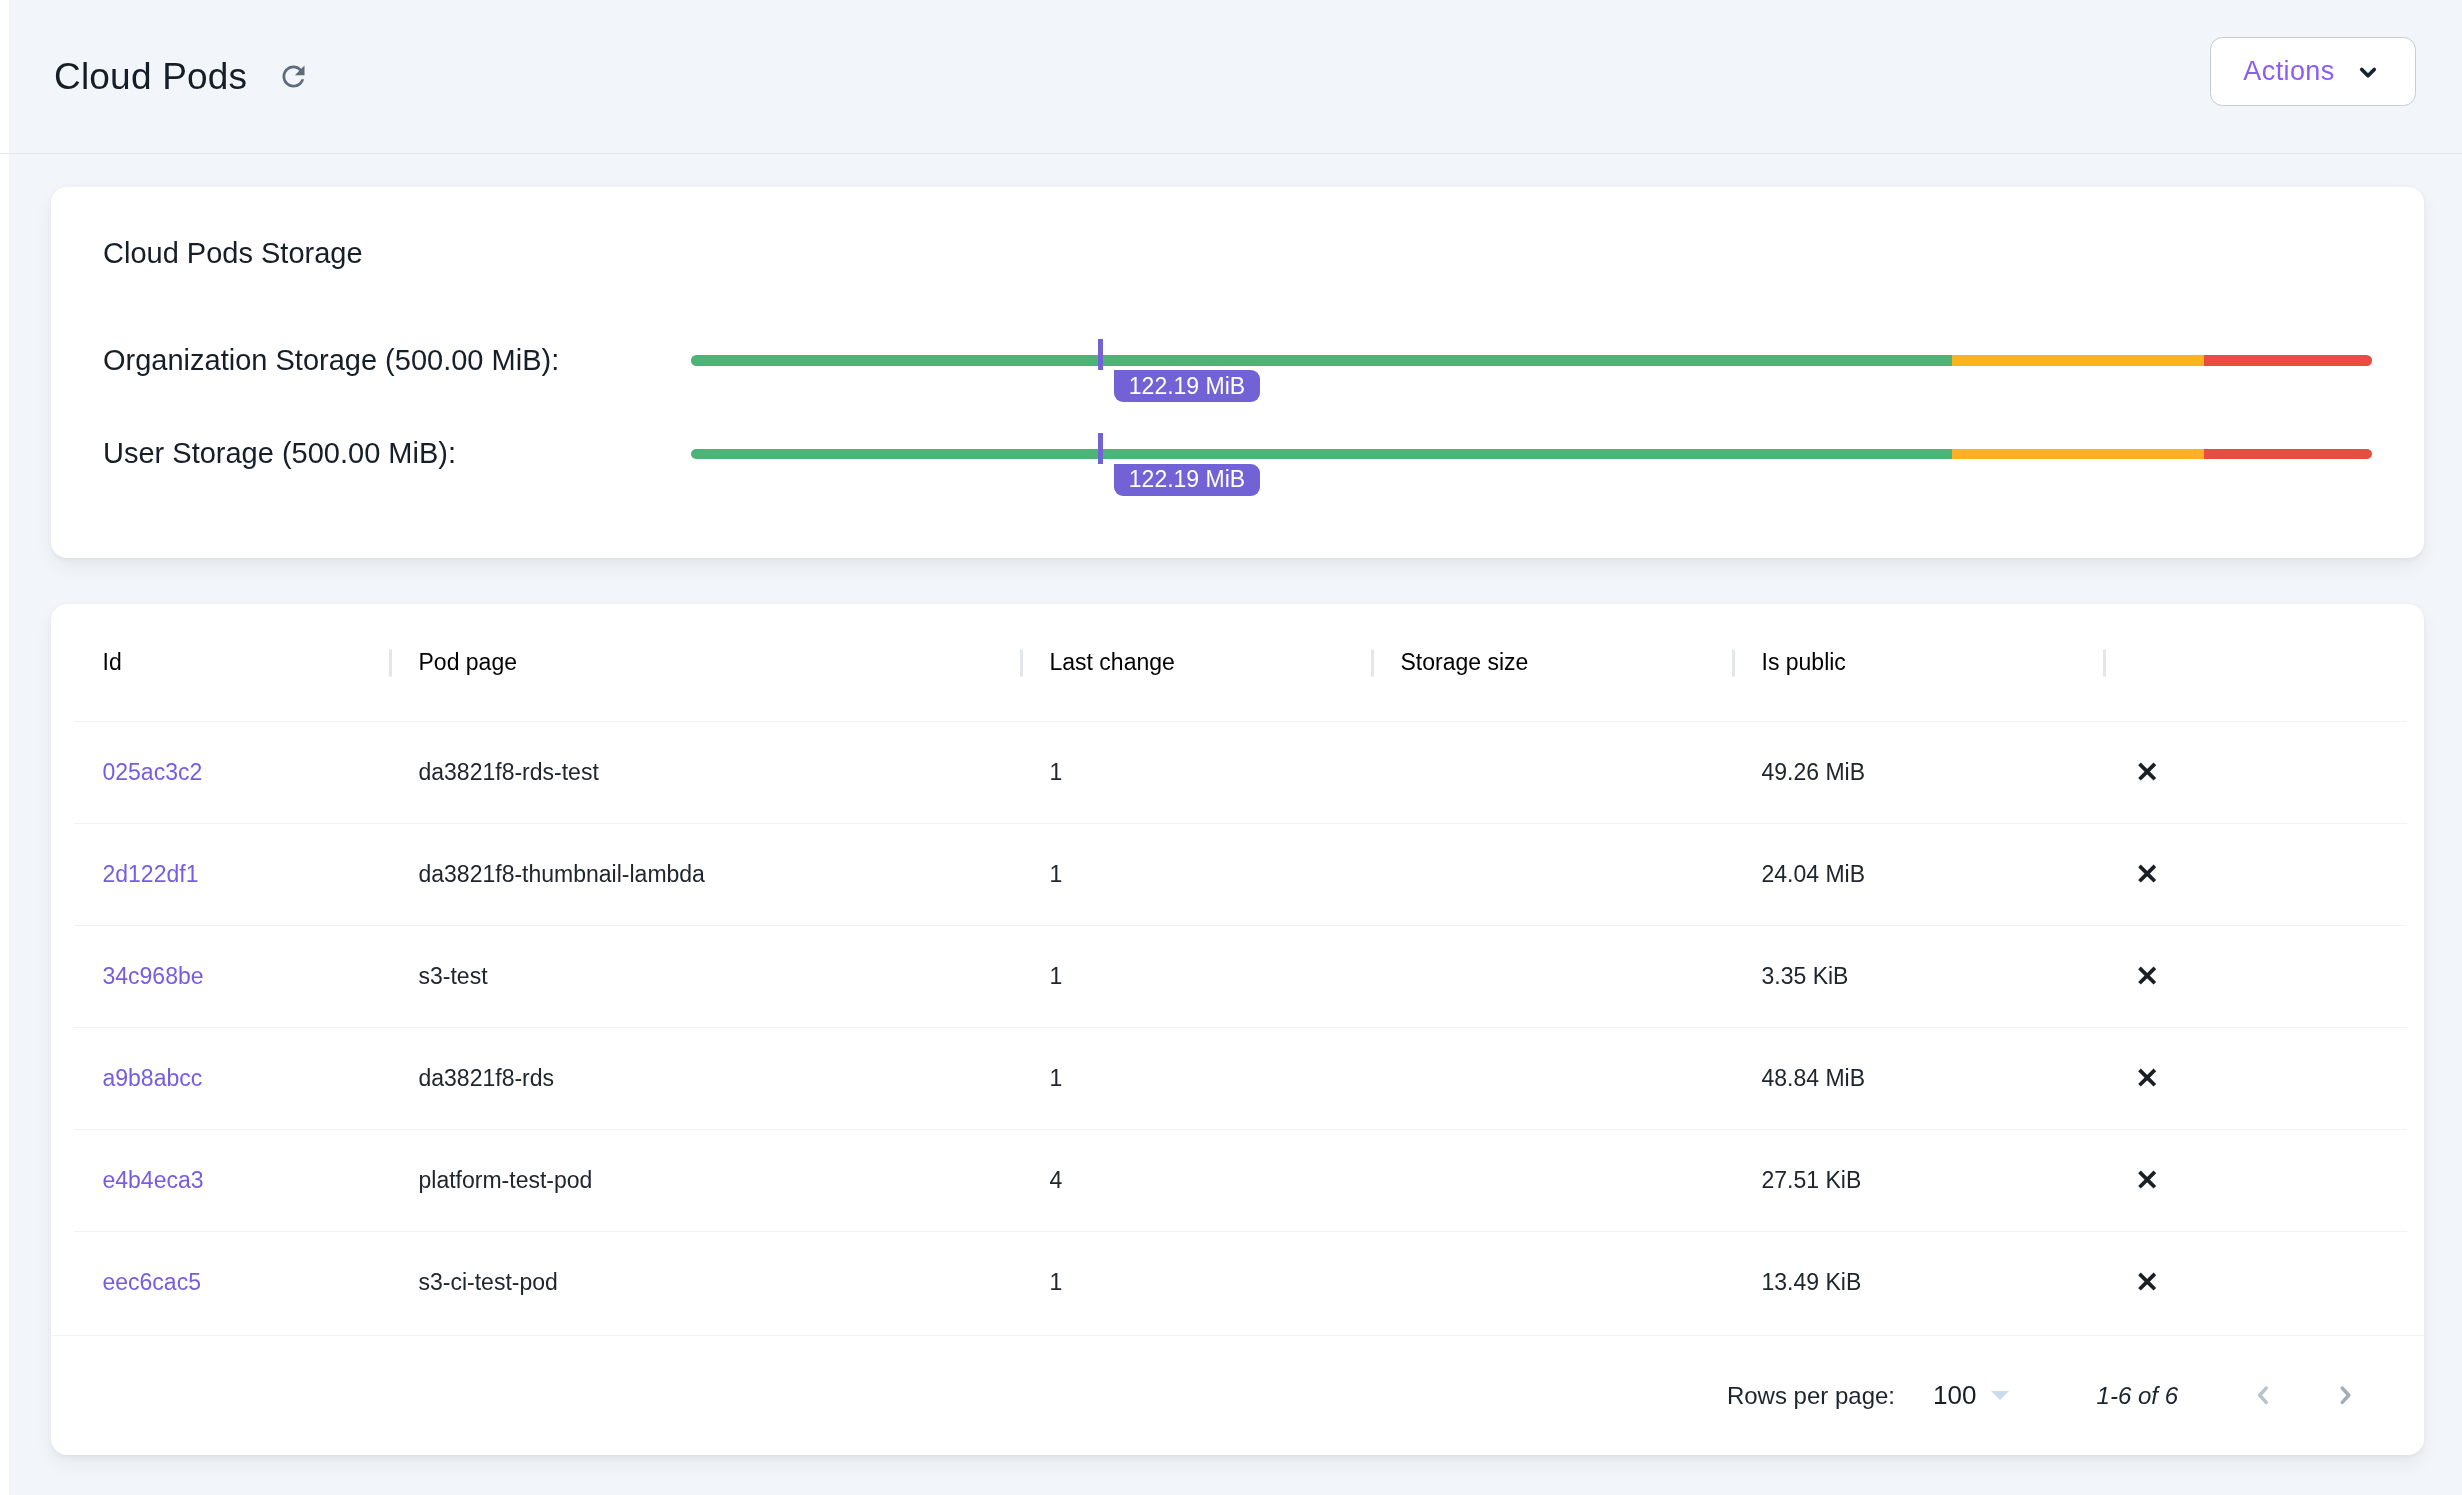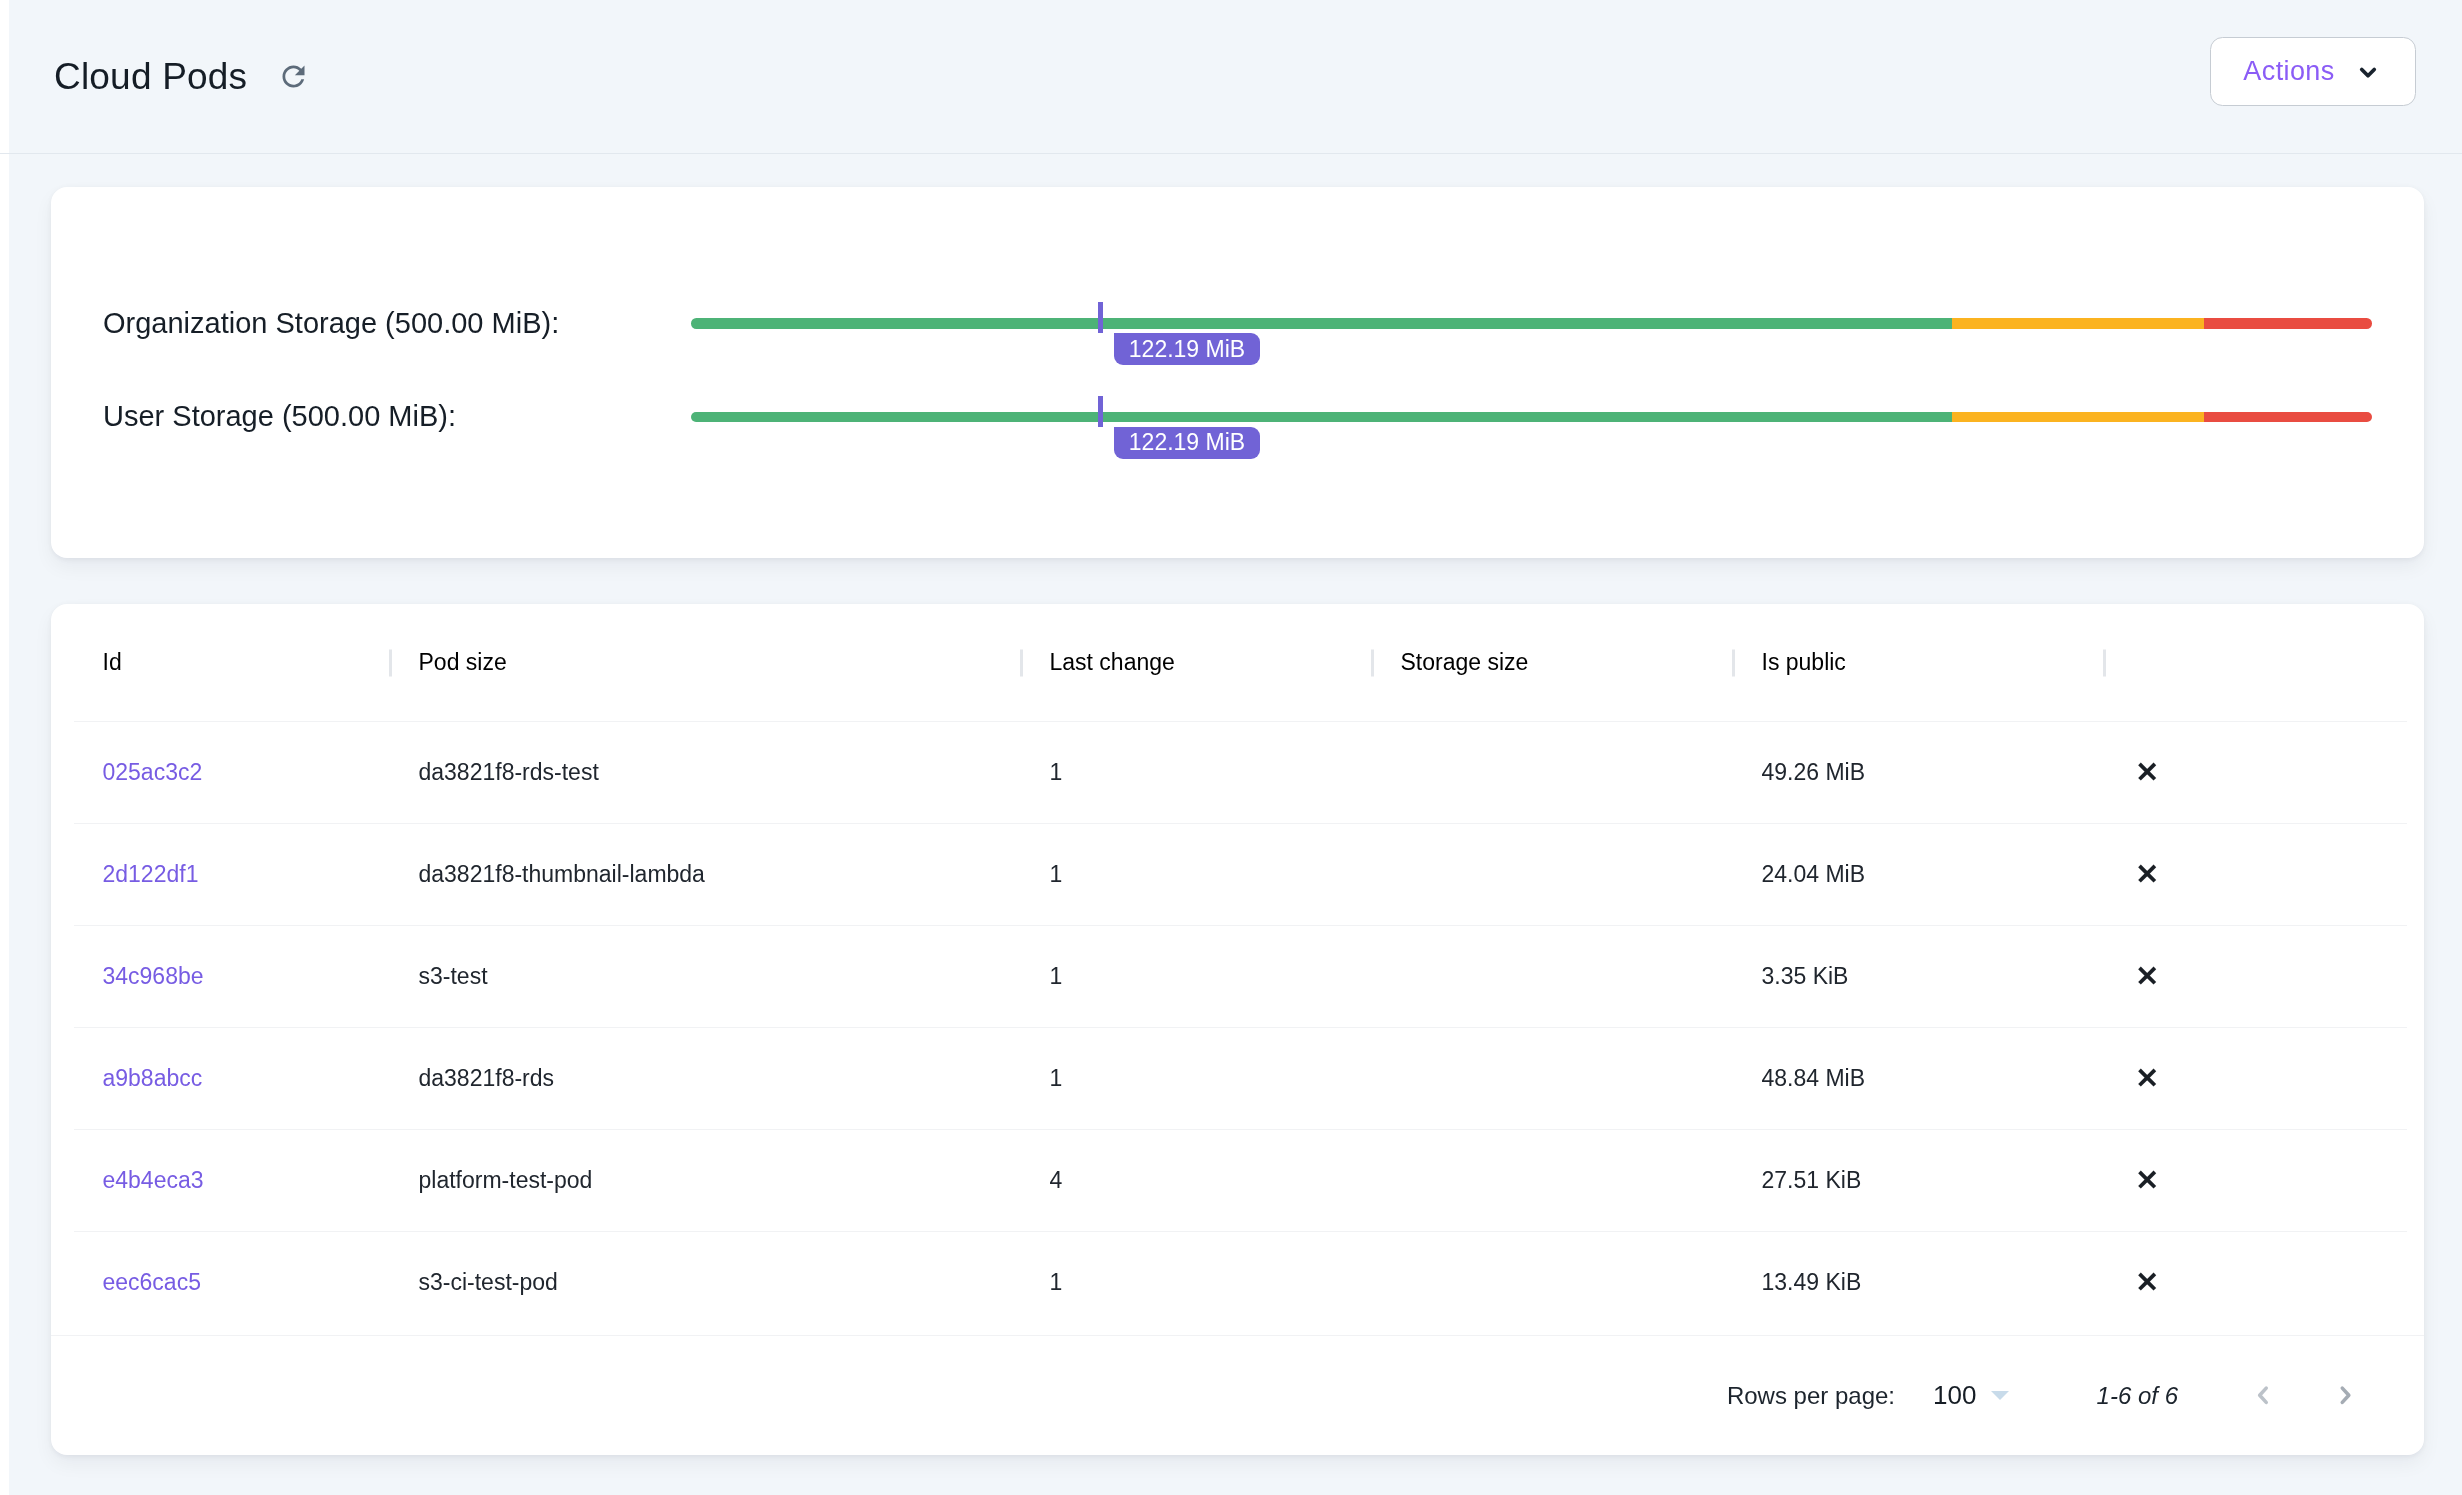--- a/index.html
+++ b/index.html
@@ -96,20 +96,21 @@
     <span>Actions</span>
     <span style="display:flex">
       <svg viewBox="0 0 24 24">
           <polyline points="7 10 12 15 17 10"></polyline>
         </svg>
     </span>
   </button>
 </header>
 
 <section class="card storage-card">
+  <div class="storage-title">Cloud Pods Storage</div>
 
   <div class="meter-row first">
     <div class="meter-label">Organization Storage (500.00 MiB):</div>
     <div class="meter-bar">
       <div class="bar-track">
         <div class="seg seg-green" style="width: 75%;"></div>
         <div class="seg seg-amber" style="width: 15%;"></div>
         <div class="seg seg-red" style="width: 10%;"></div>
       </div>
       <div class="marker" style="left: 24.2%;">
@@ -131,21 +132,21 @@
         <div class="marker-line"></div>
         <div class="marker-badge">122.19 MiB</div>
       </div>
     </div>
   </div>
 </section>
 
 <section class="card table-card">
   <div class="grid-row thead">
     <div class="th">Id</div>
-    <div class="th">Pod size</div>
+    <div class="th">Pod page</div>
     <div class="th">Last change</div>
     <div class="th">Storage size</div>
     <div class="th">Is public</div>
   </div>
 
   <div>
     <div class="grid-row trow">
       <div class="td"><a class="id-link">025ac3c2</a></div>
       <div class="td">da3821f8-rds-test</div>
       <div class="td">1</div>

